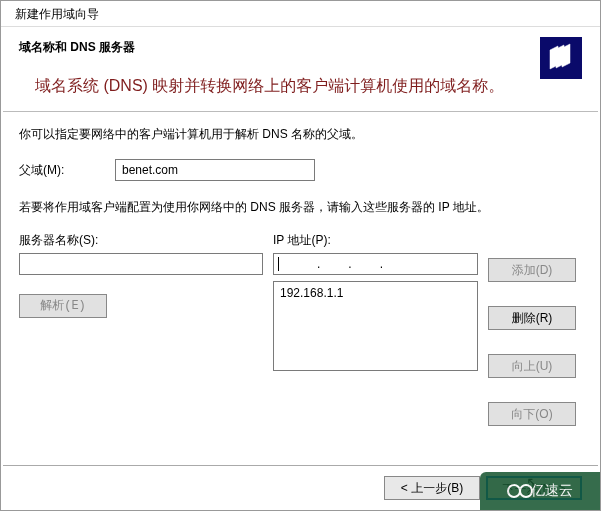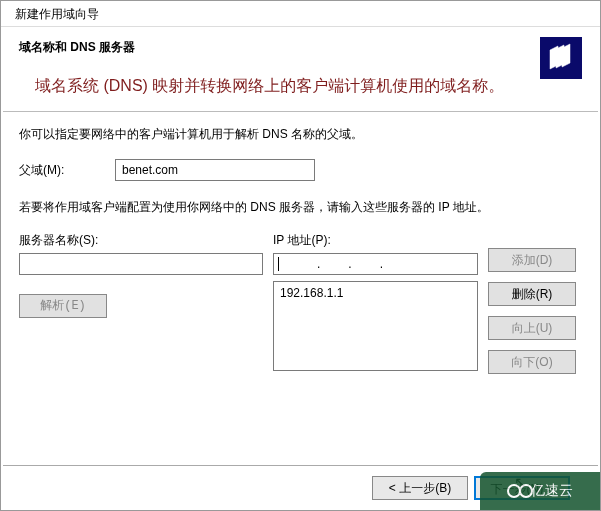--- a/index.html
+++ b/index.html
@@ -137,32 +137,32 @@
       font-size: 12px;
       cursor: pointer;
       text-align: center;
       line-height: 22px;
       display: block;
     }
     .btn:disabled, .btn.disabled {
       color: #888;
       cursor: default;
     }
-    .side-btns { display: flex; flex-direction: column; gap: 10px; margin-top: 16px; }
+    .side-btns { display: flex; flex-direction: column; gap: 24px; margin-top: 26px; }
     .resolve-wrap { text-align: right; margin-top: 19px; font-family: Liberation Mono, monospace; }
     .footer-sep {
       border-top: 1px solid #aaa;
       position: absolute;
       bottom: 44px;
       left: 2px; right: 2px;
     }
     .footer {
       position: absolute;
       bottom: 10px;
-      right: 30px;
+      right: 18px;
       display: flex;
       gap: 6px;
       align-items: center;
     }
     .footer .btn {
       width: 96px;
       background: #e8e8e8;
     }
     .footer .btn.primary {
       border: 2px solid #0078d7;

